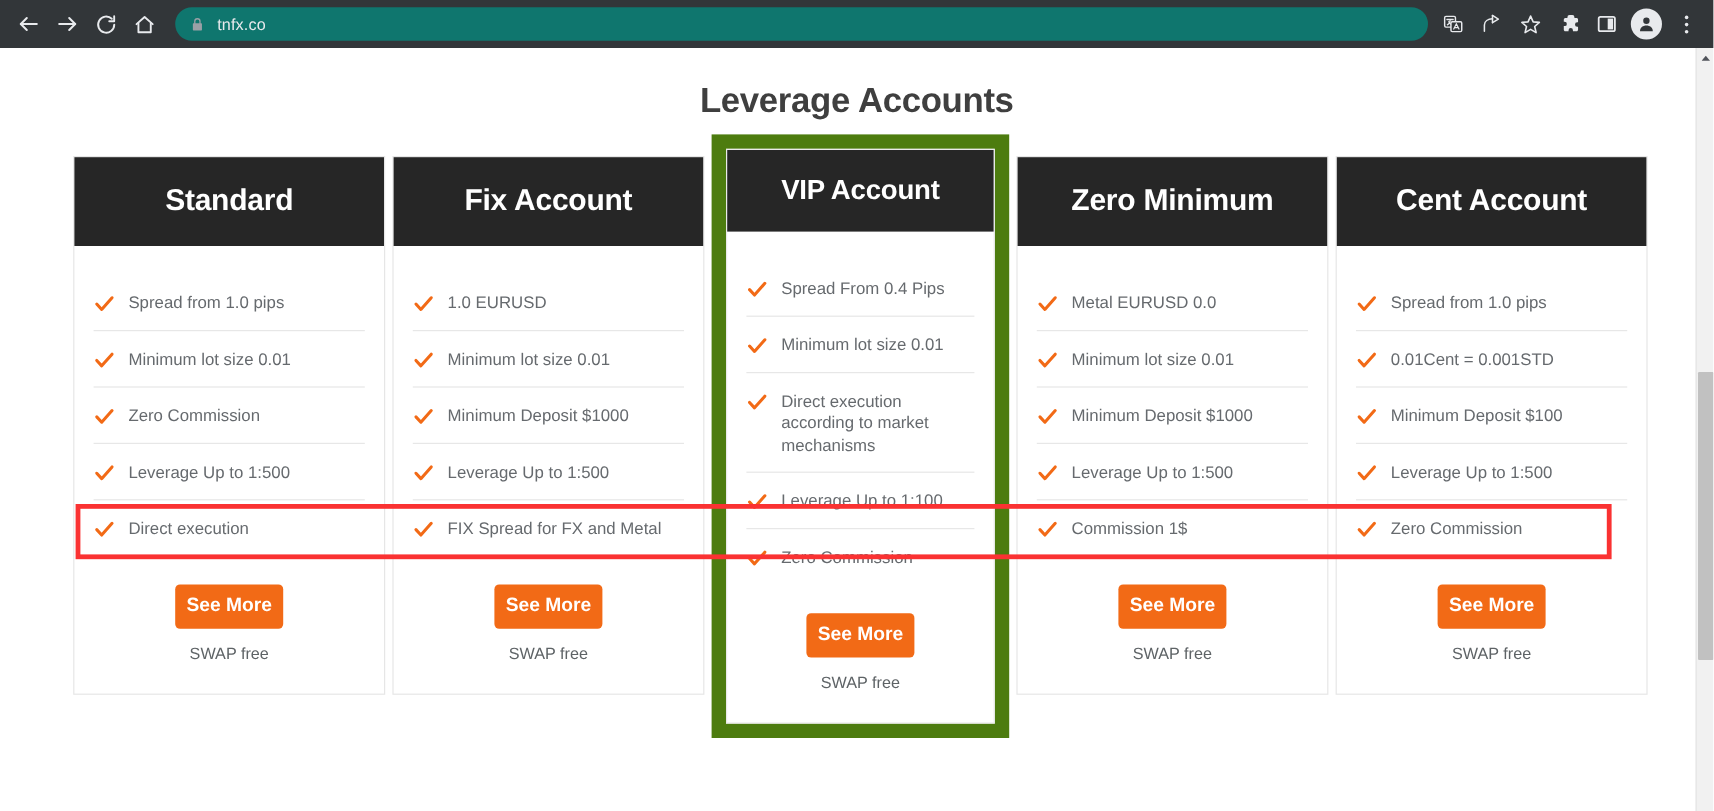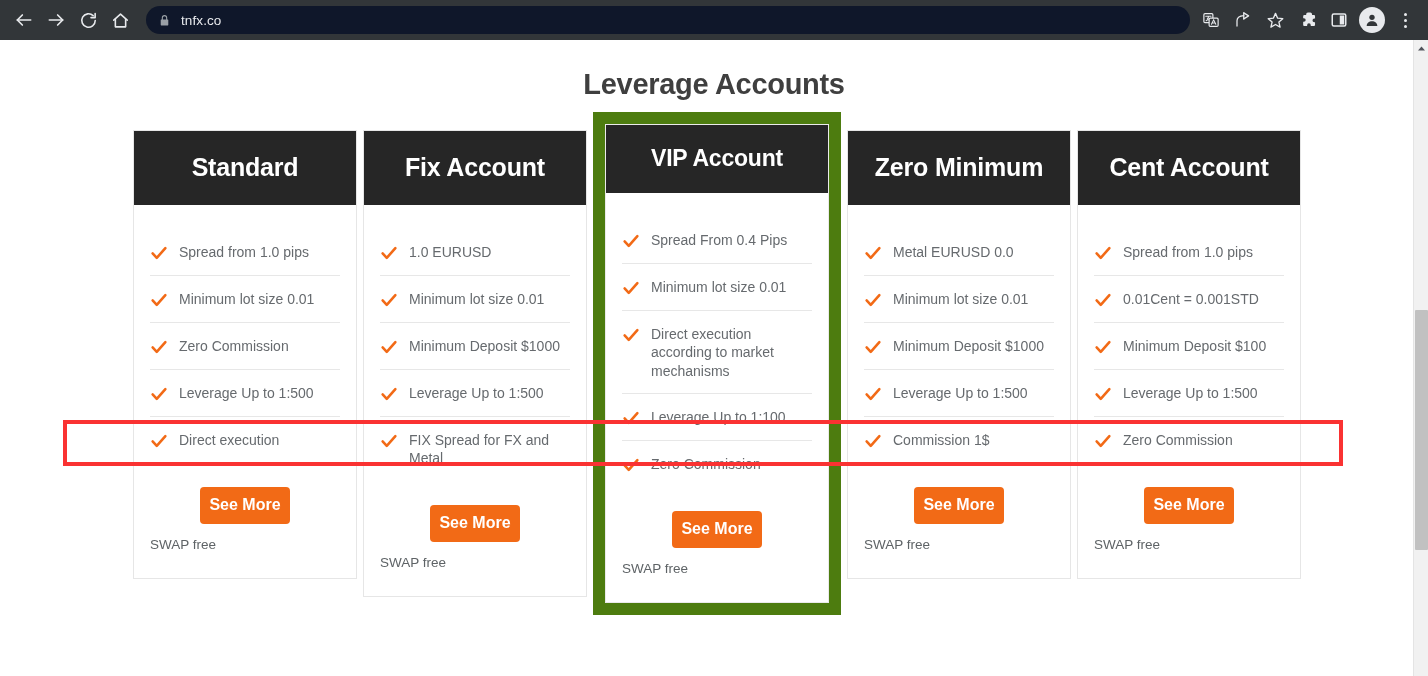--- a/index.html
+++ b/index.html
@@ -21,21 +21,21 @@
   .nav-btn {
     width: 32px; height: 32px;
     display: flex; align-items: center; justify-content: center;
     color: #e8eaed; flex: none;
     border-radius: 50%;
   }
   .nav-btn svg { display:block; }
   .omnibox {
     flex: 1;
     height: 28px;
-    background: #0f172a;
+    background: #0f766e;
     border-radius: 14px;
     margin: 0 6px 0 10px;
     display: flex; align-items: center;
     padding: 0 12px;
     min-width: 0;
   }
   .lock-icon { flex: none; margin-right: 10px; display:flex; }
   .url-text {
     color: #e8eaed;
     font-size: 13.5px;
@@ -77,21 +77,21 @@
   .cards-row {
     display: flex;
     justify-content: center;
     align-items: flex-start;
     margin-top: 29px;
     gap: 6px;
     padding-left: 6px;
   }
 
   .card {
-    width: 224px;
+    width: 260px;
     background: #ffffff;
     border: 1px solid #e6e6e6;
     display: flex; flex-direction: column;
   }
   .card-wrap { flex: none; }
   .card-wrap.featured {
     padding: 12px;
     background: #4d7c0f;
     margin-top: -18px;
   }
@@ -143,20 +143,21 @@
     color: #ffffff;
     font-size: 16px;
     font-weight: bold;
     padding: 9px 9px 10px;
     border: none;
     border-radius: 4px;
     cursor: pointer;
     font-family: inherit;
   }
   .swap {
+    text-align: center;
     font-size: 13.5px;
     color: #5e6366;
     margin-top: 13px;
     padding-bottom: 26px;
   }
 
   
   .annotation-box {
     position: absolute;
     left: 63px; top: 380px;

